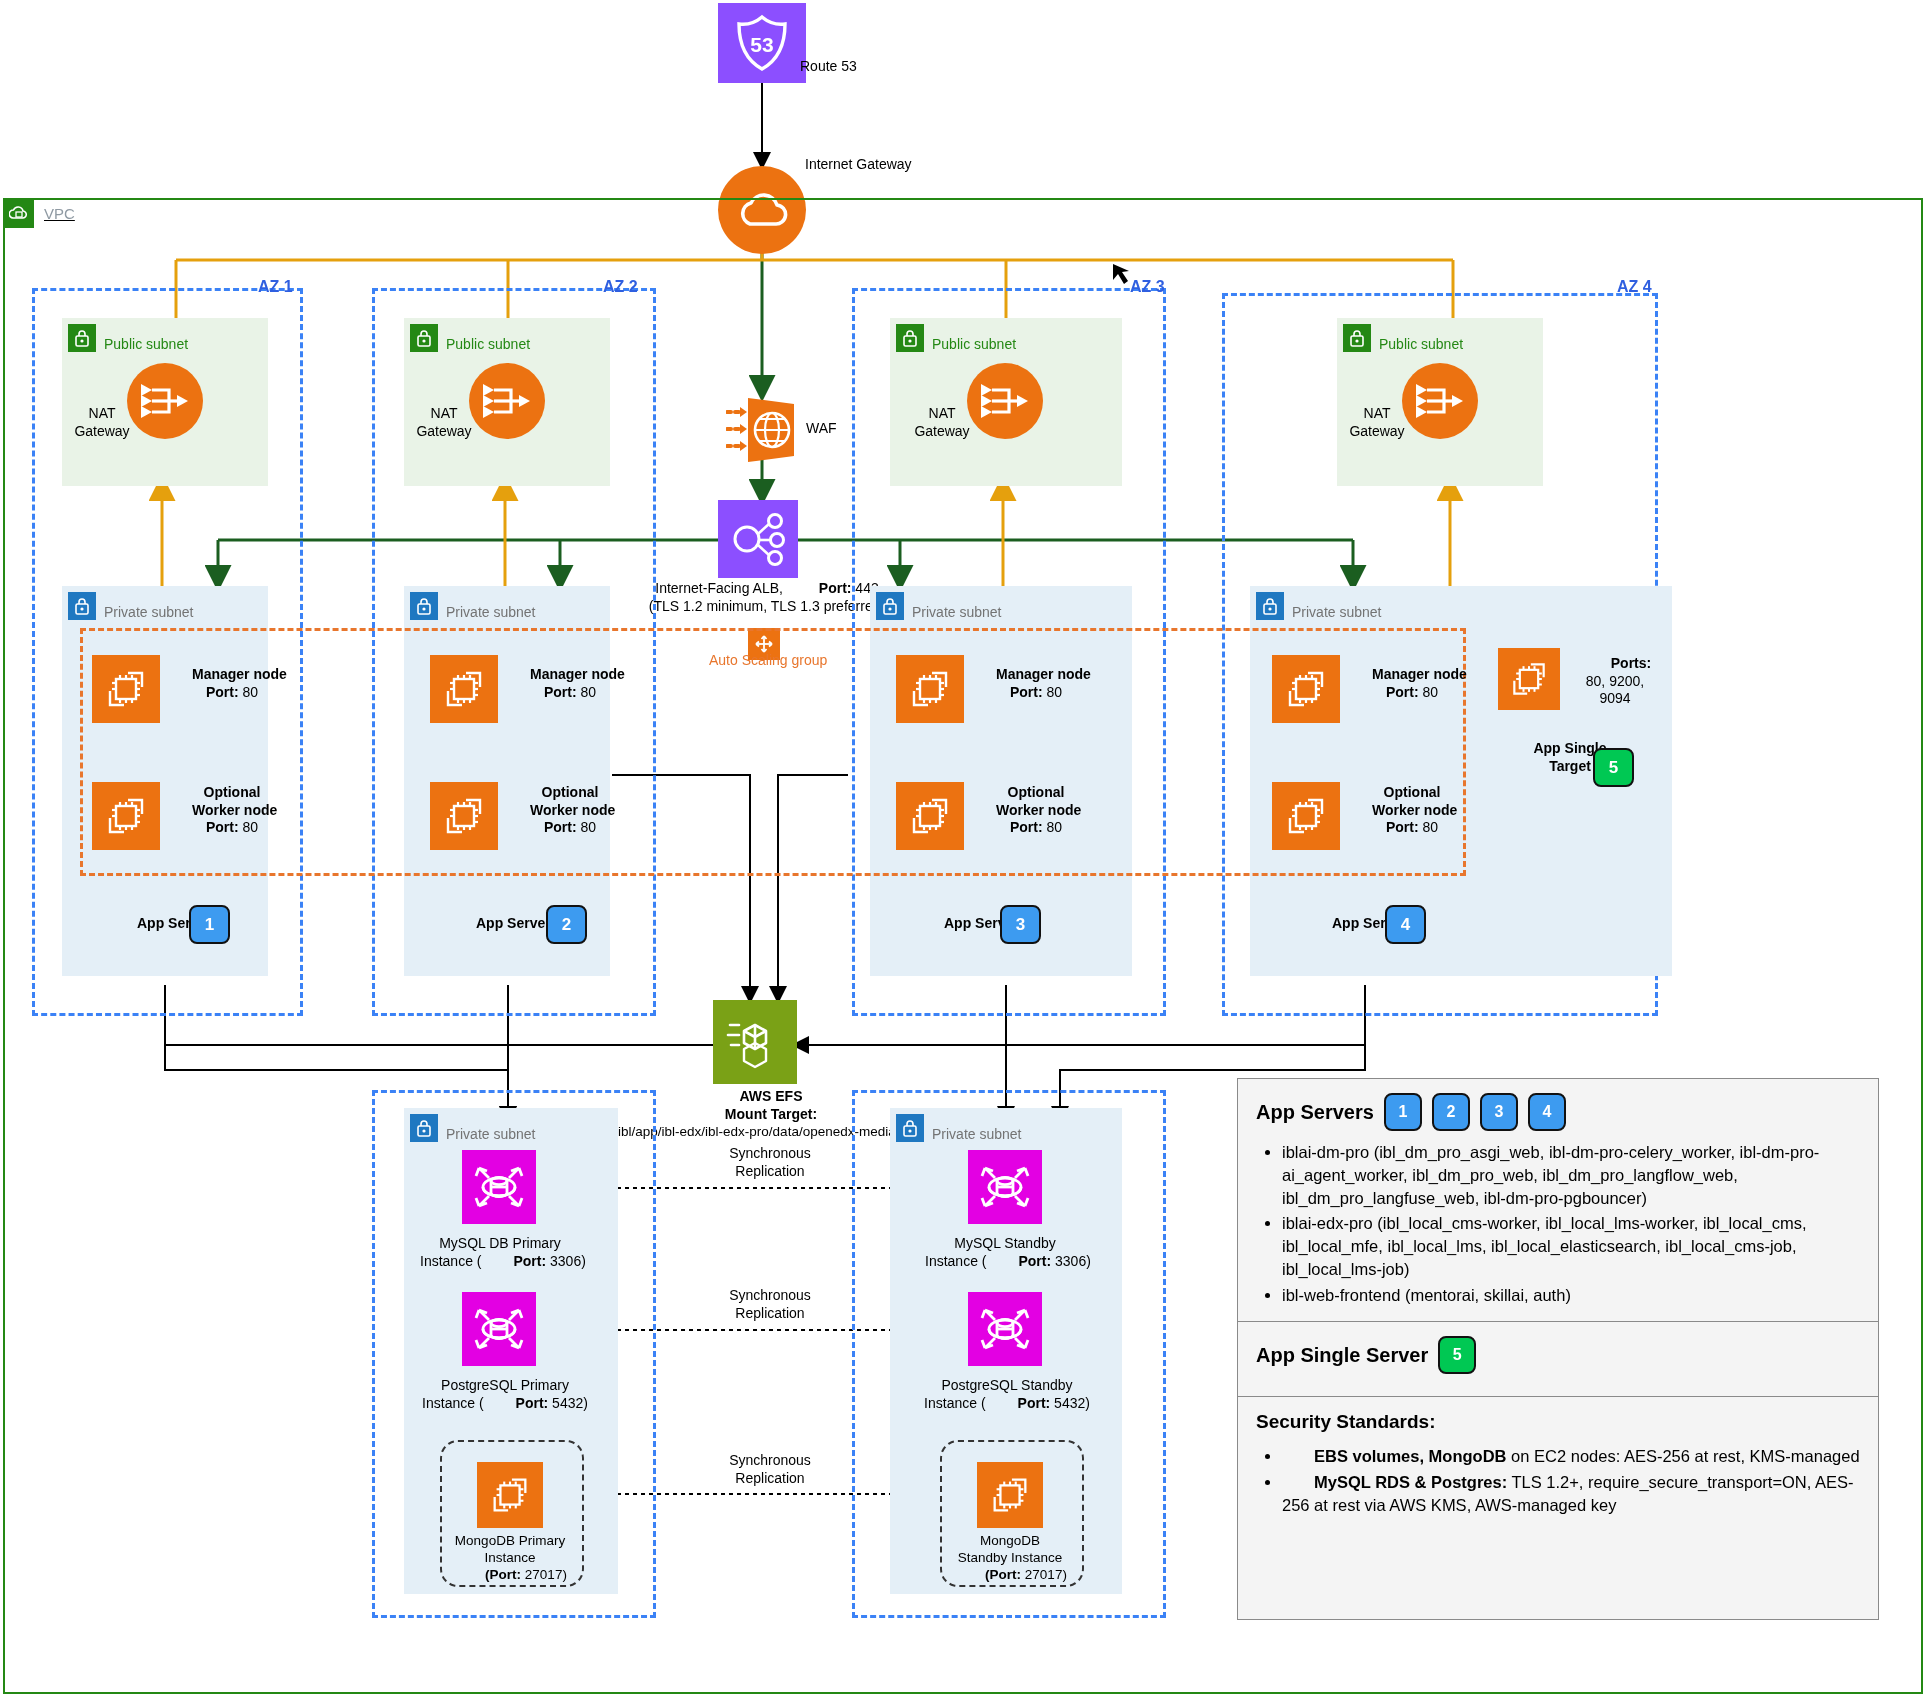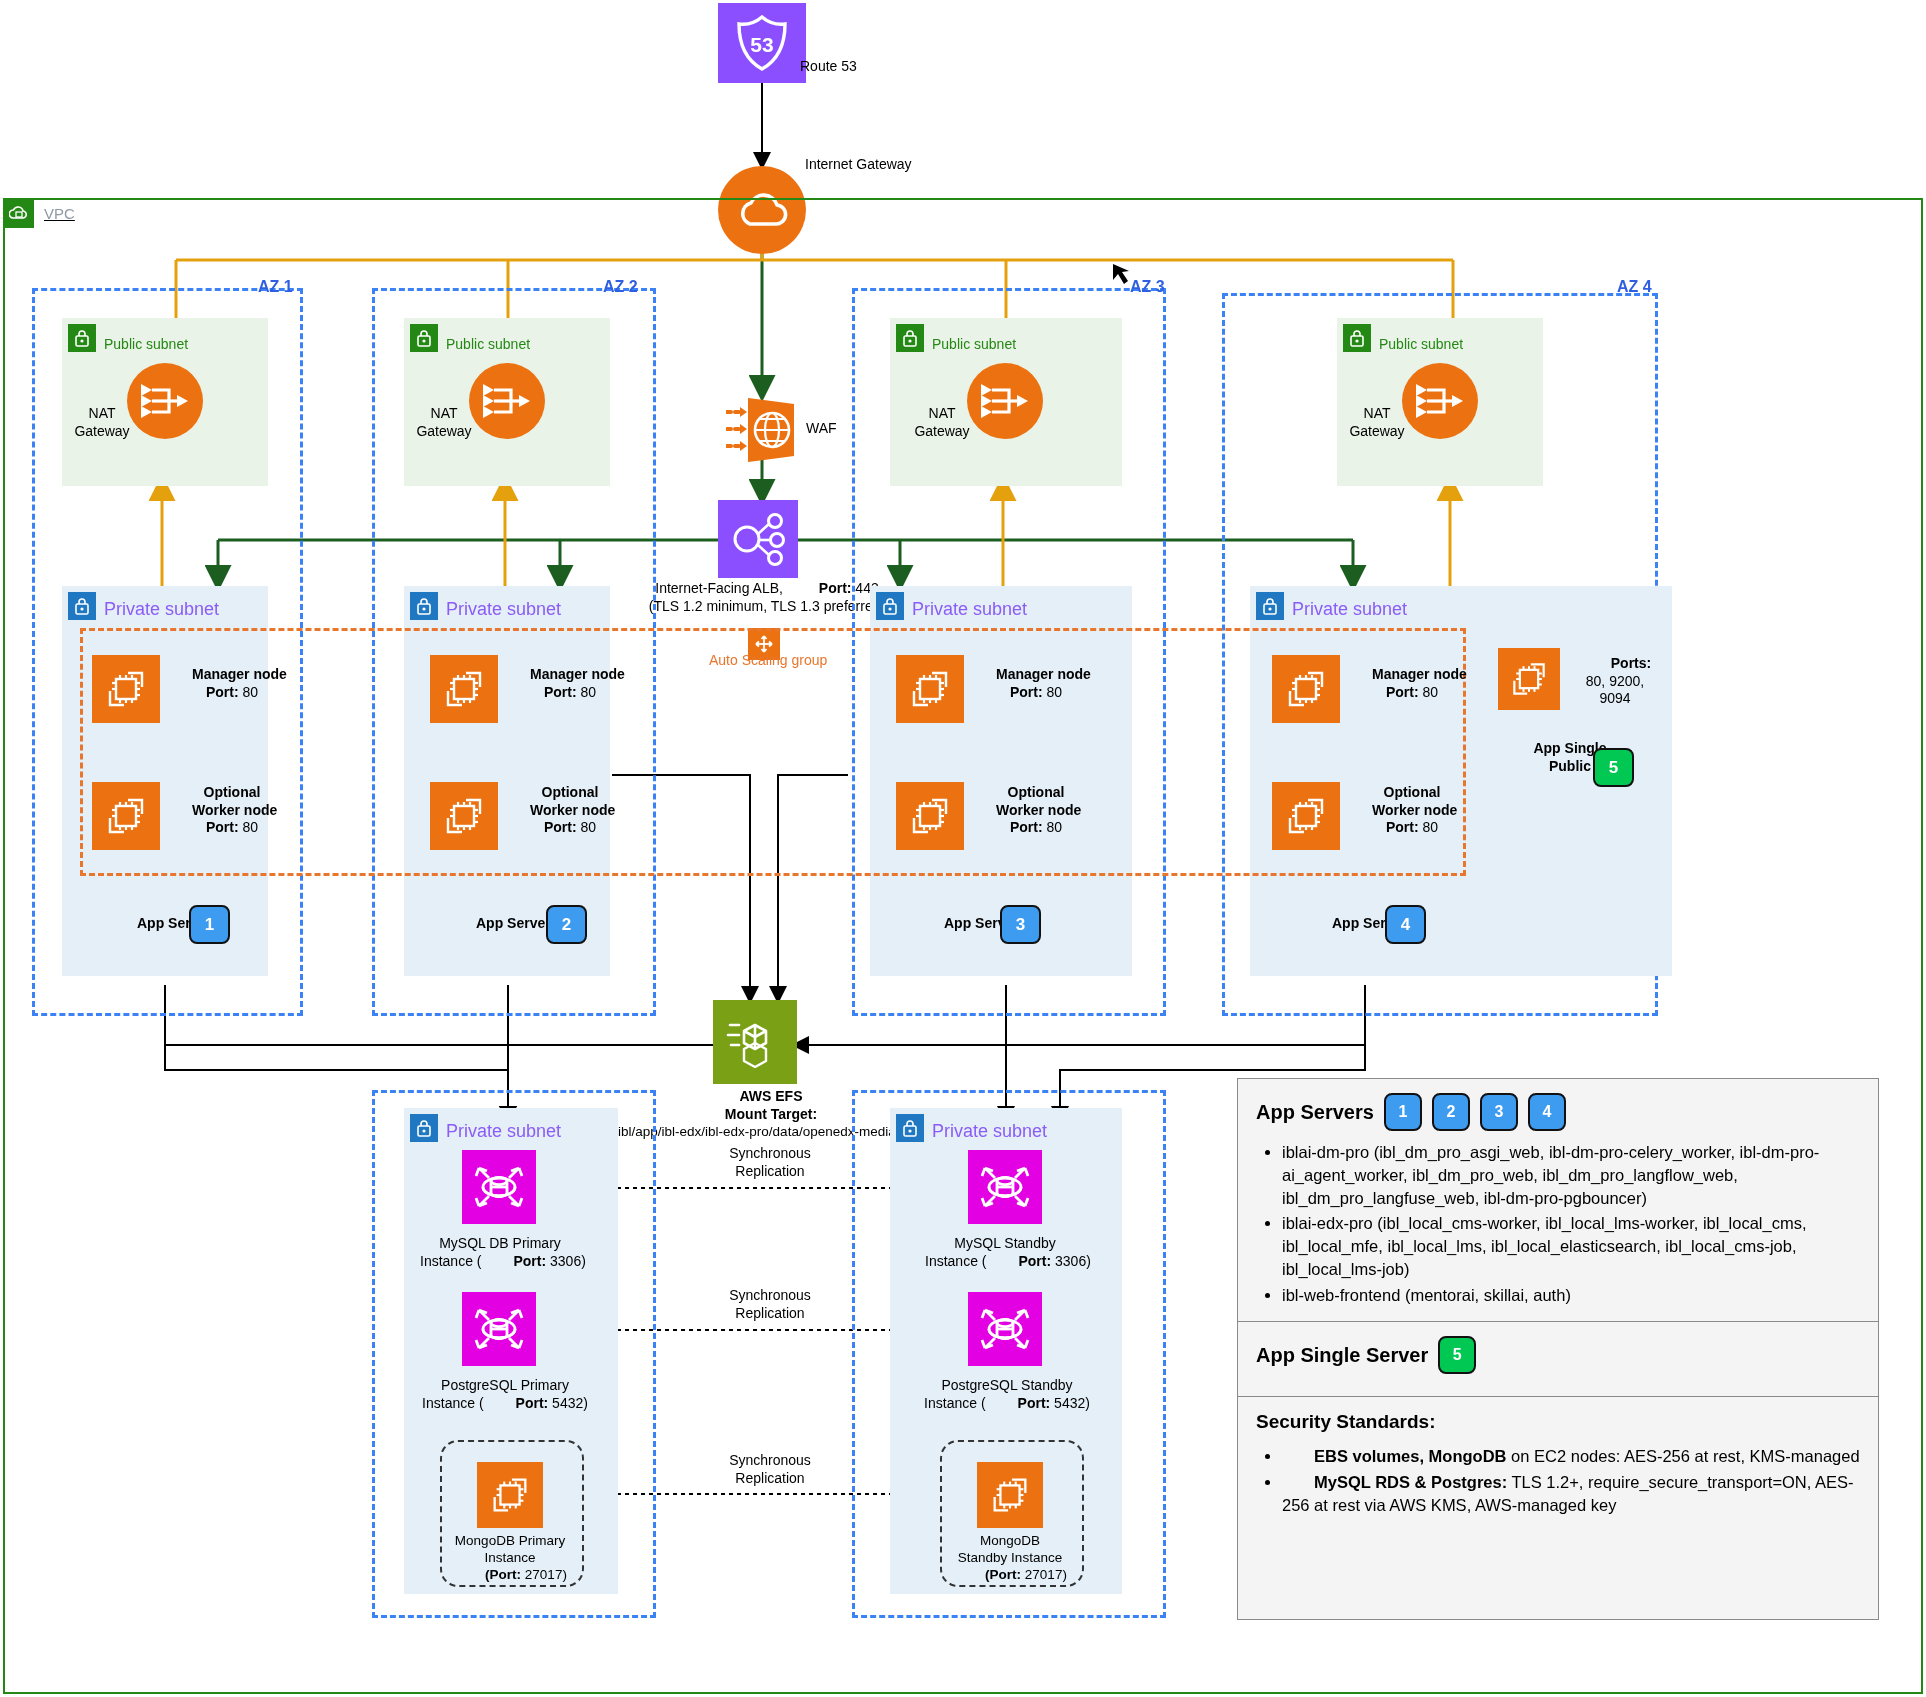--- a/index.html
+++ b/index.html
@@ -18,21 +18,21 @@
   .az-box{position:absolute;border:3px dashed #3b82f6;background:transparent;}
   .az-label{position:absolute;font-size:16px;font-weight:bold;color:#2f5fe0;}
 
   .pub-subnet{position:absolute;background:#e9f3e7;}
   .prv-subnet{position:absolute;background:#e4eff7;}
   .subnet-tag{position:absolute;top:6px;left:6px;display:flex;align-items:flex-end;}
   .subnet-tag .ico{width:28px;height:28px;display:flex;align-items:center;justify-content:center;}
   .pub-subnet .subnet-tag .ico{background:#248814;}
   .prv-subnet .subnet-tag .ico{background:#1f78c1;}
   .pub-subnet .subnet-tag .txt{color:#248814;font-size:14px;margin-left:8px;}
-  .prv-subnet .subnet-tag .txt{color:#8b5cf6;font-size:18px;margin-left:8px;}
+  .prv-subnet .subnet-tag .txt{color:#737373;font-size:14px;margin-left:8px;}
 
   .asg-box{position:absolute;border:3px dashed #e8762d;background:transparent;}
 
   
   .sq-icon{position:absolute;display:flex;align-items:center;justify-content:center;}
   .ec2-ico{background:#ec7211;}
   .r53{background:#8c4fff;}
   .alb{background:#8c4fff;}
   .efs{background:#7aa116;}
   .waf-ico{position:absolute;}
@@ -632,21 +632,21 @@
         </g>
       </svg>
   </div>
   <div class="lbl c" style="left:1570px;top:655px;width:90px;text-align:center;">
     <span class="b">Ports:</span><br>
     <span>80, 9200,</span><br>
     <span>9094</span>
   </div>
   <div class="lbl c b" style="left:1490px;top:740px;width:96px;text-align:center;">
     <span>App Single</span><br>
-    <span>Public</span>
+    <span>Target</span>
   </div>
   <div class="badge green" style="left:1593px;top:748px;width:37px;height:35px;">5</div>
 
   <div class="sq-icon efs" style="left:713px;top:1000px;width:84px;height:84px;">
     <svg width="60" height="58" viewBox="0 0 60 58">
       <g fill="none" stroke="#fff" stroke-width="2.6" stroke-linejoin="round">
         <path d="M30 12 L41 18 L41 30 L30 36 L19 30 L19 18 Z"></path>
         <path d="M30 12 L30 36 M19 18 L30 24 L41 18"></path>
         <path d="M30 30 L41 36 L41 48 L30 54 L19 48 L19 36 Z" stroke-width="2.4"></path>
       </g>

